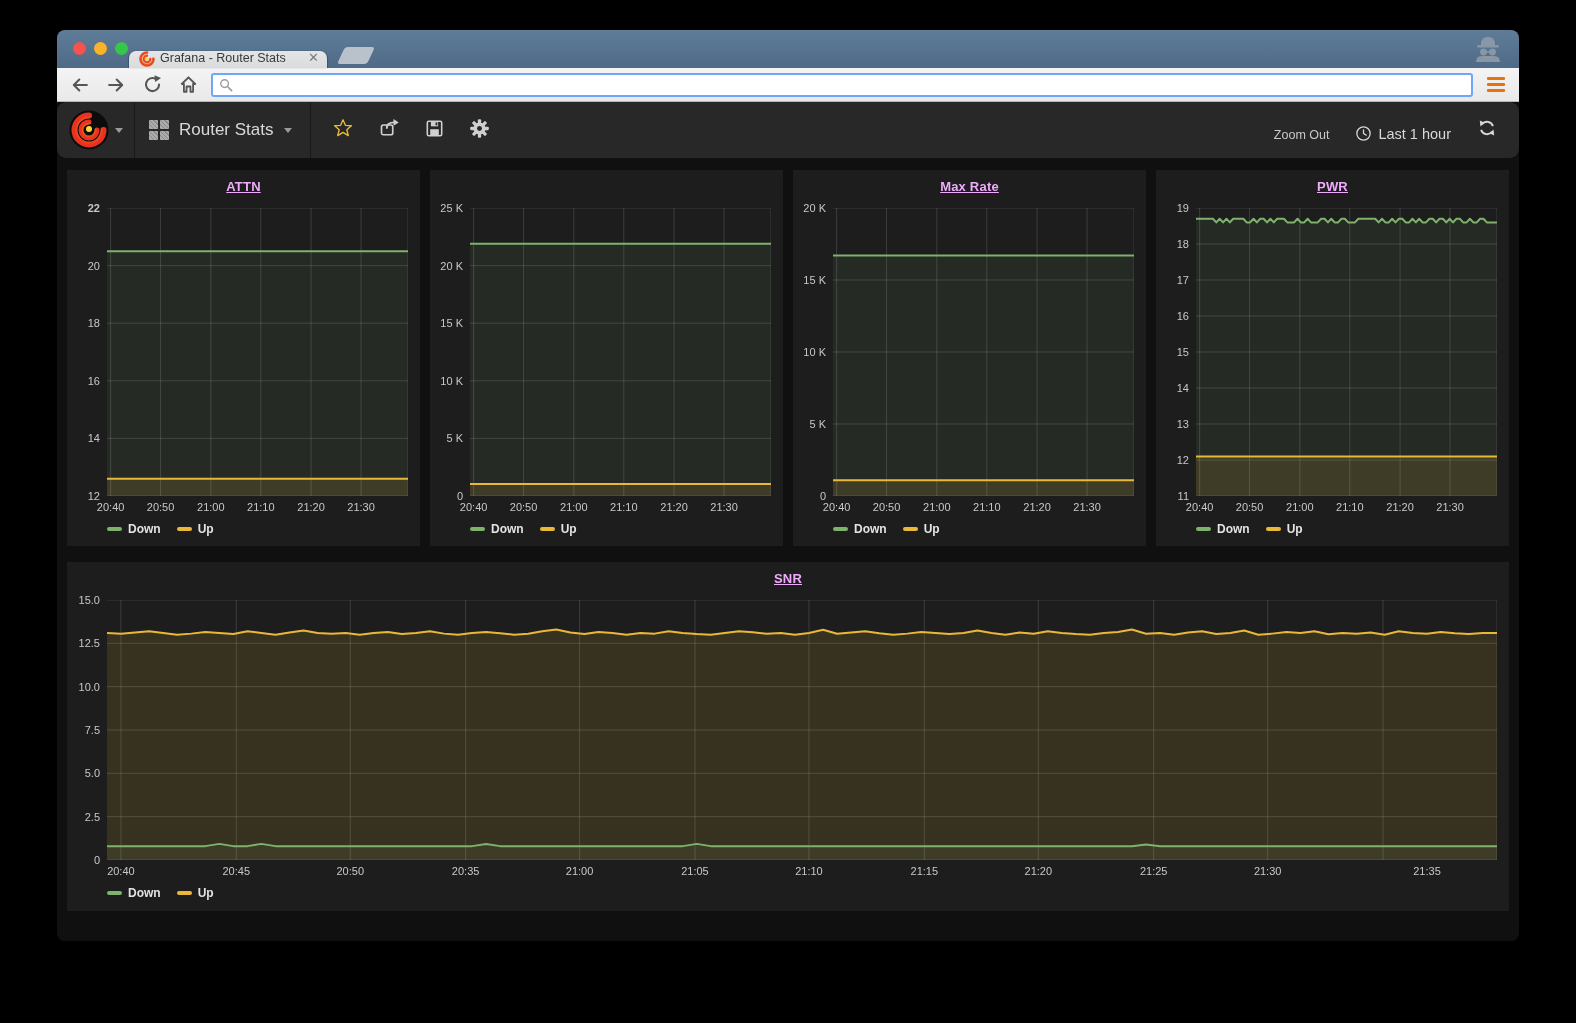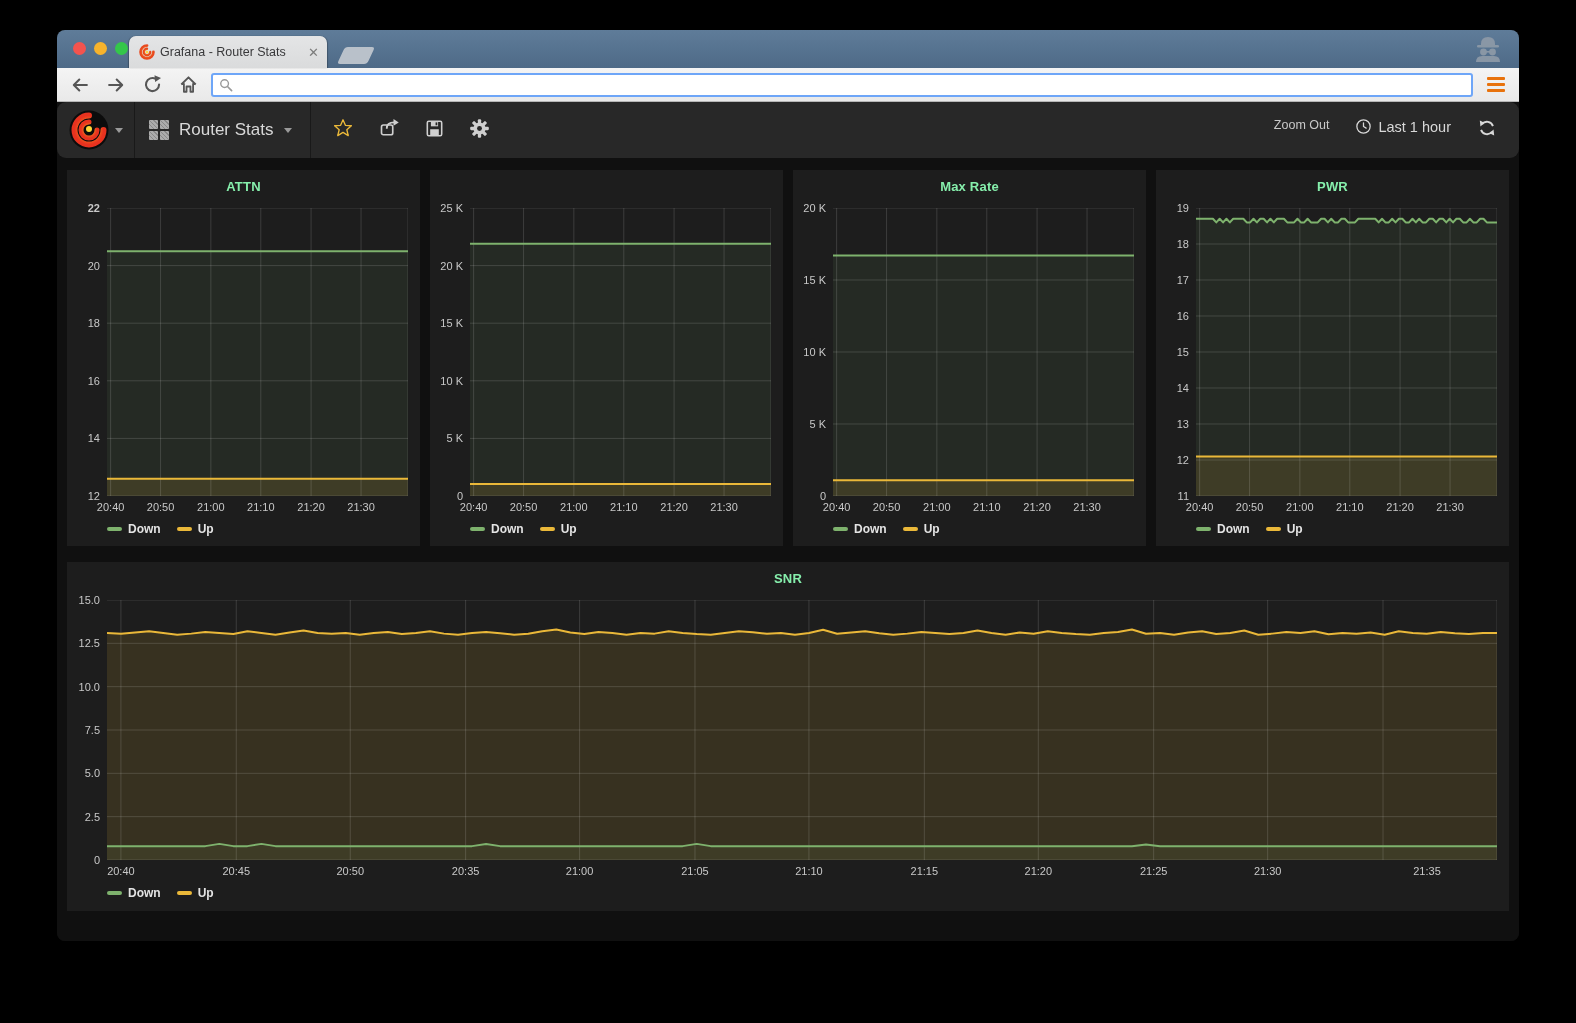--- a/index.html
+++ b/index.html
@@ -8,23 +8,23 @@
 
   
   .window { position:absolute; left:57px; top:30px; width:1462px; height:911px;
             border-radius:8px; overflow:hidden; background:#101010; }
 
   
   .titlebar { position:relative; height:38px;
               background:linear-gradient(#5f7c99,#4e6a87); }
   .traffic { position:absolute; top:12px; left:16px; display:flex; gap:8px; }
   .light { width:13px; height:13px; border-radius:50%; }
-  .tab { position:absolute; bottom:0; left:72px; width:198px; height:32px;
+  .tab { position:absolute; bottom:0; left:72px; width:198px; height:17px;
          background:linear-gradient(#e4e5e6,#dadbdc);
-         border-radius:7px 7px 0 0; display:flex; align-items:center;
+         border-radius:7px 7px 0 0; display:flex; align-items:flex-start;
          padding:0 8px 0 10px; gap:5px;
          box-shadow:-1px 0 1px rgba(0,0,0,.25), 1px 0 1px rgba(0,0,0,.25); }
   .tab::before, .tab::after { content:""; position:absolute; bottom:0; width:10px; height:12px; }
   .tab-title { font-size:12.5px; color:#38383a; white-space:nowrap; overflow:hidden;
                flex:1; }
   .tab-close { color:#7c7c7c; font-size:13px; line-height:1; cursor:default; }
   .newtab { position:absolute; bottom:4px; left:284px; width:30px; height:17px;
             background:#b9c1ca; border-radius:3px; transform:skewX(-25deg); }
   .spy { position:absolute; right:16px; top:6px; opacity:.95; }
 
@@ -42,35 +42,35 @@
 
   
   .navbar { height:56px; background:#282828; display:flex; align-items:center; color:#d8d8d8;border-radius:9px; }
   .nav-sec { height:100%; display:flex; align-items:center; border-right:1px solid #191919; }
   .logo-sec { width:78px; justify-content:center; gap:6px; }
   .title-sec { padding:0 18px 0 14px; gap:10px; }
   .dash-title { font-size:17px; color:#d8d8d8; }
   .caret { width:0; height:0; border-left:4px solid transparent; border-right:4px solid transparent;
            border-top:5px solid #9a9a9a; }
   .nav-icons { display:flex; align-items:center; gap:22px; padding-left:20px; }
-  .nav-right { margin-left:auto; display:flex; align-items:flex-start; gap:26px; padding-right:22px; }
+  .nav-right { margin-left:auto; display:flex; align-items:flex-end; gap:26px; padding-right:22px; }
   .zoom-out { font-size:12.5px; color:#c9c9c9; cursor:default; }
   .timepicker { display:flex; align-items:center; gap:6px; font-size:14.5px; color:#d8d8d8; }
   .grid-icon { display:grid; grid-template-columns:9px 9px; grid-template-rows:9px 9px; gap:2px; }
   .grid-icon i { background:#c4c4c4; opacity:.85;
                  background-image:repeating-linear-gradient(45deg,#9a9a9a 0 1px,transparent 1px 3px); }
 
   
   .dashboard { height:783px; background:#101010; padding:12px 10px; overflow:hidden; }
   .row1 { display:flex; gap:10px; }
   .row1 .panel { flex:1; height:376px; }
   .panel { background:#1d1d1d; position:relative; }
   .panel-wide { margin-top:16px; height:349px; }
   .panel-title { text-align:center; padding-top:9px; font-size:13px; font-weight:bold;
-                 color:#86efac; letter-spacing:.2px; cursor:default; }
+                 color:#f0abfc; letter-spacing:.2px; cursor:default;text-decoration:underline; }
   .chart-zone { position:absolute; left:40px; right:12px; }
   .ylabels span { position:absolute; right:100%; padding-right:7px; transform:translateY(-50%);
                   font-size:11px; color:#c8c8c8; white-space:nowrap; }
   .plot { position:absolute; inset:0; }
   .plot svg { display:block; width:100%; height:100%; }
   .xlabels { position:absolute; top:100%; left:0; right:0; height:20px; }
   .xlabels span { position:absolute; top:5px; transform:translateX(-50%); font-size:11px; color:#c8c8c8; }
   .legend { position:absolute; left:40px; display:flex; gap:16px; align-items:center; }
   .legend-item { display:flex; align-items:center; gap:6px; cursor:pointer; }
   .legend-swatch { width:15px; height:4px; border-radius:2px; }

